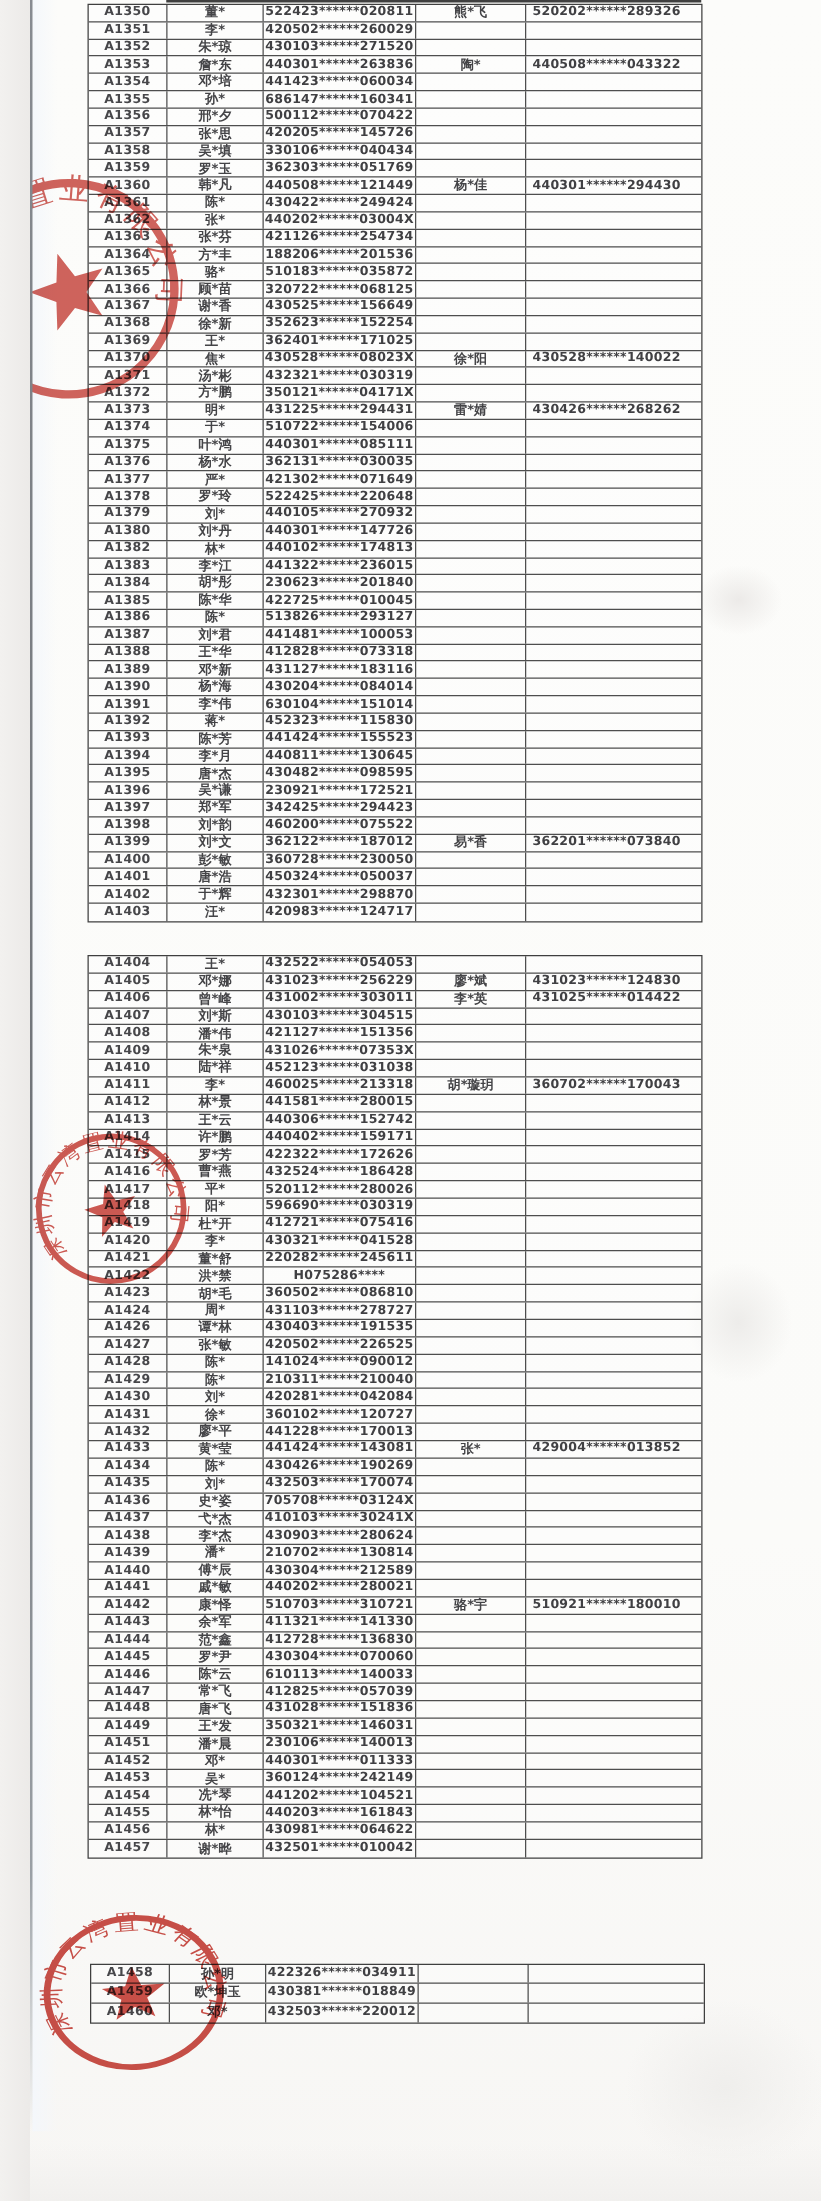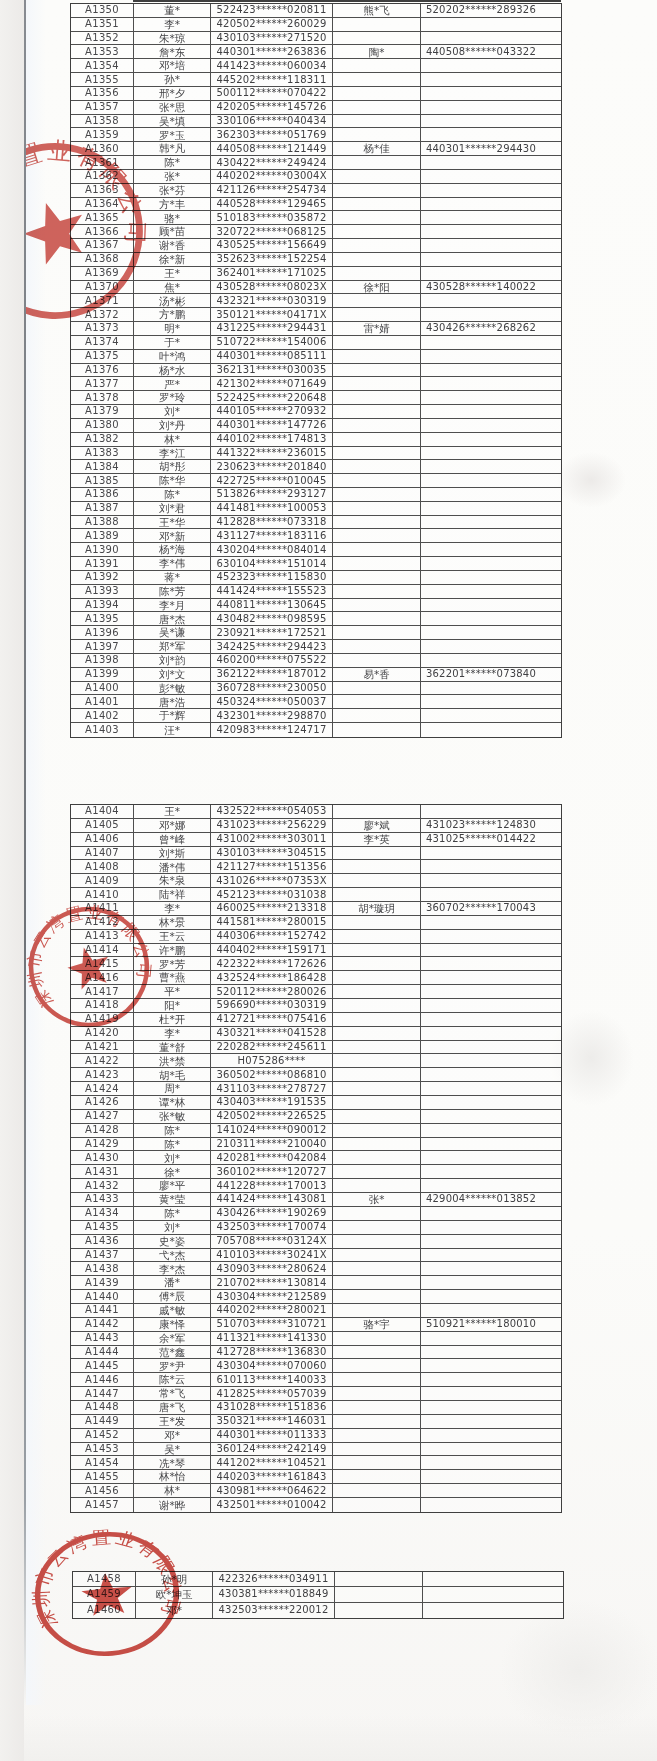--- a/index.html
+++ b/index.html
@@ -23,23 +23,23 @@
     background:radial-gradient(closest-side,#eceae8,rgba(236,234,232,0));}
   .smudge.s2{left:548px;top:1010px;width:86px;height:96px;
     background:radial-gradient(closest-side,#edecea,rgba(237,236,234,0));}
   .smudge.s3{left:500px;top:1600px;width:160px;height:140px;
     background:radial-gradient(closest-side,#efeeec,rgba(239,238,236,0));}
   .bottom-shade{position:absolute;left:0;bottom:0;width:100%;height:46px;
     background:linear-gradient(180deg,rgba(240,239,237,0),#f1f0ee);z-index:0;}
 
   
   .dtable{position:absolute;left:70px;width:490px;border:1.5px solid #3f3f3f;
-    background:rgba(255,255,255,0.35);z-index:2;}
+    background:rgba(255,255,255,0.35);z-index:2;font-weight:bold;}
   #t1{top:3px;}
-  #t2{top:804px;}
+  #t2{top:764px;}
   #t3{top:1571px;left:72px;}
   .top-sliver{position:absolute;left:133px;top:0;width:428px;height:2px;
     background:#3f3f3f;z-index:2;}
   .trow{display:flex;box-sizing:border-box;}
   .trow:not(:last-child){border-bottom:1px solid #4e4e4e;}
   #t1 .trow{height:13.83px;}
   #t2 .trow{height:13.87px;}
   #t3 .trow{height:15.3px;}
   .tcell{box-sizing:border-box;display:flex;align-items:center;justify-content:center;
     color:#444447;font-size:10px;line-height:1;white-space:nowrap;overflow:visible;}
@@ -100,21 +100,21 @@
     <div class="trow">
       <div class="tcell c0">A1354</div>
       <div class="tcell c1">邓*培</div>
       <div class="tcell c2">441423******060034</div>
       <div class="tcell c3"></div>
       <div class="tcell c4"></div>
     </div>
     <div class="trow">
       <div class="tcell c0">A1355</div>
       <div class="tcell c1">孙*</div>
-      <div class="tcell c2">445202******118311</div>
+      <div class="tcell c2">686147******160341</div>
       <div class="tcell c3"></div>
       <div class="tcell c4"></div>
     </div>
     <div class="trow">
       <div class="tcell c0">A1356</div>
       <div class="tcell c1">邢*夕</div>
       <div class="tcell c2">500112******070422</div>
       <div class="tcell c3"></div>
       <div class="tcell c4"></div>
     </div>
@@ -163,21 +163,21 @@
     <div class="trow">
       <div class="tcell c0">A1363</div>
       <div class="tcell c1">张*芬</div>
       <div class="tcell c2">421126******254734</div>
       <div class="tcell c3"></div>
       <div class="tcell c4"></div>
     </div>
     <div class="trow">
       <div class="tcell c0">A1364</div>
       <div class="tcell c1">方*丰</div>
-      <div class="tcell c2">440528******129465</div>
+      <div class="tcell c2">188206******201536</div>
       <div class="tcell c3"></div>
       <div class="tcell c4"></div>
     </div>
     <div class="trow">
       <div class="tcell c0">A1365</div>
       <div class="tcell c1">骆*</div>
       <div class="tcell c2">510183******035872</div>
       <div class="tcell c3"></div>
       <div class="tcell c4"></div>
     </div>
@@ -747,20 +747,27 @@
       <div class="tcell c0">A1448</div>
       <div class="tcell c1">唐*飞</div>
       <div class="tcell c2">431028******151836</div>
       <div class="tcell c3"></div>
       <div class="tcell c4"></div>
     </div>
     <div class="trow">
       <div class="tcell c0">A1449</div>
       <div class="tcell c1">王*发</div>
       <div class="tcell c2">350321******146031</div>
+      <div class="tcell c3"></div>
+      <div class="tcell c4"></div>
+    </div>
+    <div class="trow">
+      <div class="tcell c0">A1451</div>
+      <div class="tcell c1">潘*晨</div>
+      <div class="tcell c2">230106******140013</div>
       <div class="tcell c3"></div>
       <div class="tcell c4"></div>
     </div>
     <div class="trow">
       <div class="tcell c0">A1452</div>
       <div class="tcell c1">邓*</div>
       <div class="tcell c2">440301******011333</div>
       <div class="tcell c3"></div>
       <div class="tcell c4"></div>
     </div>

